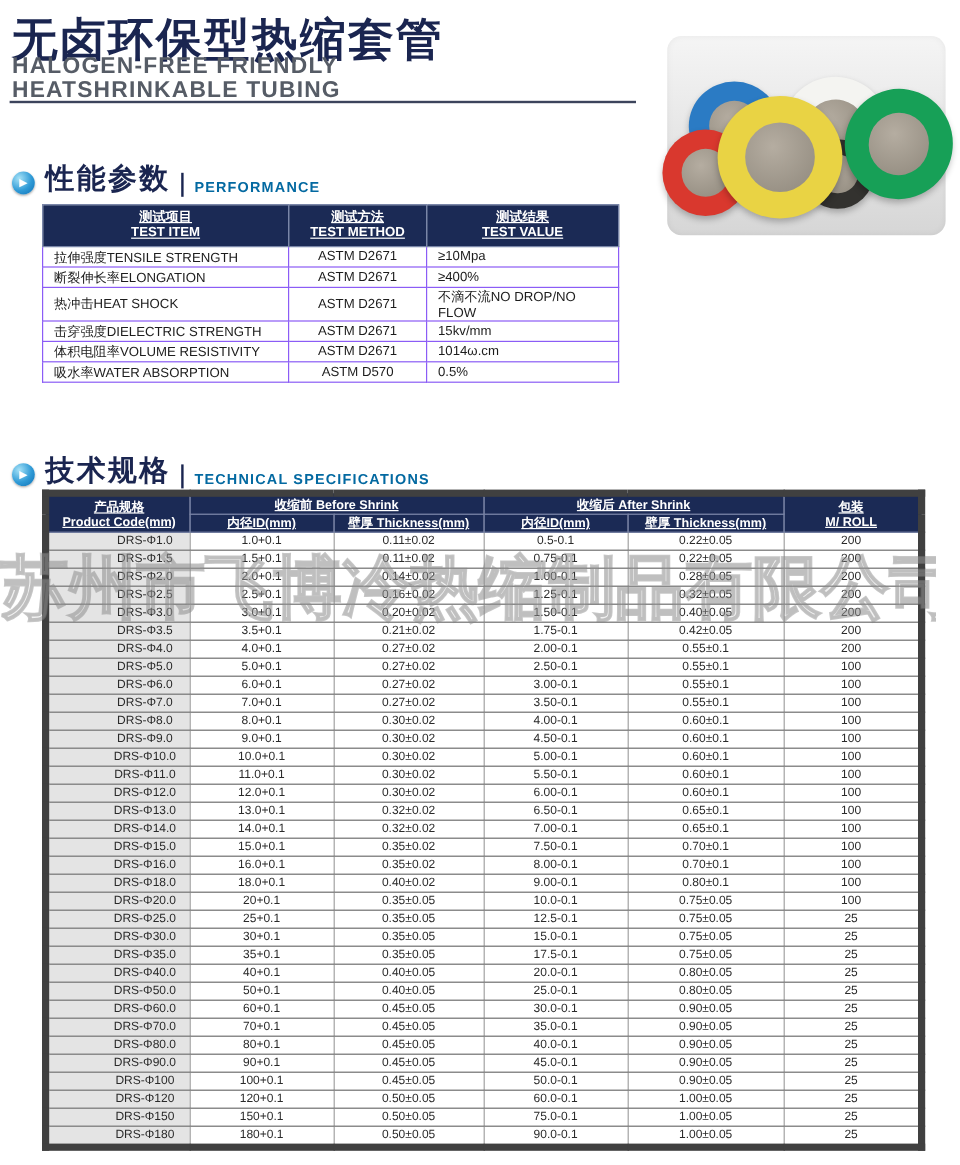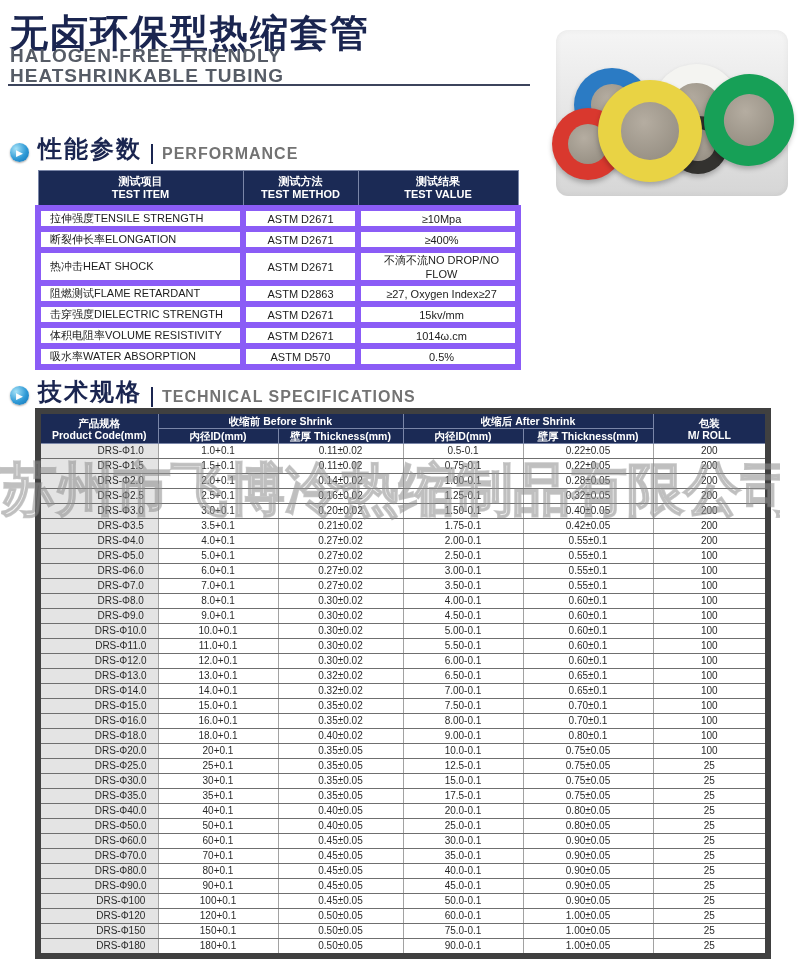--- a/index.html
+++ b/index.html
@@ -55,41 +55,41 @@
   }
   .arrow-icon {
     width:19px; height:19px; border-radius:50%;
     background:radial-gradient(circle at 32% 30%, #a6e2f7 0%, #2f9ad6 55%, #0e6fb4 100%);
     color:#fff; display:flex; align-items:center; justify-content:center;
     font-size:9px; margin-right:9px; margin-bottom:3px;
     box-shadow:0 1px 2px rgba(0,0,0,0.35);
   }
   .h-cn { font-size:24px; font-weight:bold; color:#1a2550; letter-spacing:2px; }
   .h-sep { width:2px; height:20px; background:#1a2550; margin:0 9px 1px 9px; }
-  .h-en { font-size:16px; font-weight:bold; color:#737373; letter-spacing:1px; margin-bottom:2px; }
+  .h-en { font-size:12px; font-weight:bold; color:#0369a1; letter-spacing:1px; margin-bottom:2px; }
 
   
   table { border-collapse:collapse; table-layout:fixed; }
-  th { background:#1b2a55; color:#ffffff; font-weight:bold; }
+  th { background:#1b2a55; color:#ffffff; font-weight:bold;text-decoration:underline; }
 
   
   .perf-table {
     position:absolute; left:35px; top:170px; width:480px;
     border:1px solid #3d3d3d;
   }
   .perf-table th {
     border:1px solid #7a86a8; font-size:11px; line-height:13px; padding:4px 2px;
   }
   .perf-table td {
-    border:6px solid #8b5cf6; font-size:11px; height:17px; padding:0 2px;
+    border:1px solid #8b5cf6; font-size:11px; height:17px; padding:0 2px;
     color:#1c1c1c; background:#fff;
   }
   .perf-table td.c-item  { text-align:left; padding-left:9px; }
   .perf-table td.c-method{ text-align:center; }
-  .perf-table td.c-value { text-align:center; padding-left:9px; }
+  .perf-table td.c-value { text-align:left; padding-left:9px; }
 
   
   .spec-table {
     position:absolute; left:35px; top:408px; width:730px;
     border:6px solid #404040;
   }
   .spec-table th {
     border:1px solid #7a86a8; font-size:10.5px; line-height:12px; padding:1px 2px; height:14px;
   }
   .spec-table td {
@@ -177,25 +177,20 @@
       </tr>
       <tr>
         <td class="c-item">断裂伸长率ELONGATION</td>
         <td class="c-method">ASTM D2671</td>
         <td class="c-value">≥400%</td>
       </tr>
       <tr>
         <td class="c-item">热冲击HEAT SHOCK</td>
         <td class="c-method">ASTM D2671</td>
         <td class="c-value">不滴不流NO DROP/NO FLOW</td>
-      </tr>
-      <tr>
-        <td class="c-item">阻燃测试FLAME RETARDANT</td>
-        <td class="c-method">ASTM D2863</td>
-        <td class="c-value">≥27, Oxygen Index≥27</td>
       </tr>
       <tr>
         <td class="c-item">击穿强度DIELECTRIC STRENGTH</td>
         <td class="c-method">ASTM D2671</td>
         <td class="c-value">15kv/mm</td>
       </tr>
       <tr>
         <td class="c-item">体积电阻率VOLUME RESISTIVITY</td>
         <td class="c-method">ASTM D2671</td>
         <td class="c-value">1014ω.cm</td>

